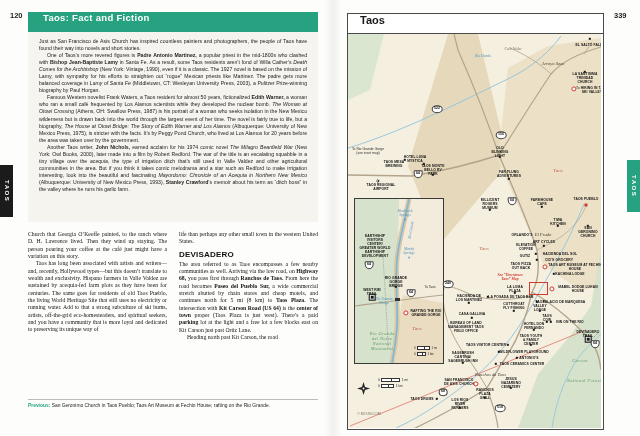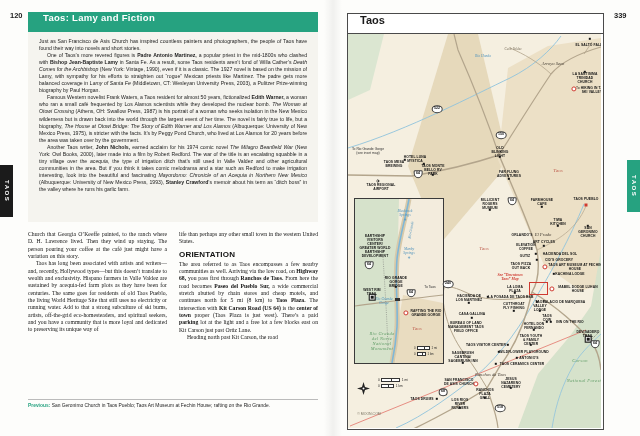--- a/index.html
+++ b/index.html
@@ -70,36 +70,36 @@
 <body>
 
 <div id="stage">
 
   <div class="abs pagenum" style="left:10px;top:11px;">120</div>
   <div class="abs tab" style="left:0;top:165px;background:#1b1b1b;">
     <span>TAOS</span>
   </div>
 
   <div class="abs" id="sidebar">
-    <div id="sidebar-title" style="background:#26a280;">Taos: Lamy and Fiction</div>
+    <div id="sidebar-title" style="background:#26a280;">Taos: Fact and Fiction</div>
     <div id="sidebar-body">
         <p><span>Just as San Francisco de Asis Church has inspired countless painters and photographers, the people of Taos have found their way into novels and short stories.</span></p>
         <p class="ind"><span>One of Taos’s more revered figures is </span><span style="font-weight: bold;">Padre Antonio Martinez,</span><span> a popular priest in the mid-1800s who clashed with </span><span style="font-weight: bold;">Bishop Jean-Baptiste Lamy</span><span> in Santa Fe. As a result, some Taos residents aren’t fond of Willa Cather’s </span><span style="font-style: italic;">Death Comes for the Archbishop</span><span> (New York: Vintage, 1990), even if it is a classic. The 1927 novel is based on the mission of Lamy, with sympathy for his efforts to straighten out “rogue” Mexican priests like Martinez. The padre gets more balanced coverage in </span><span style="font-style: italic;">Lamy of Santa Fe</span><span> (Middletown, CT: Wesleyan University Press, 2003), a Pulitzer Prize-winning biography by Paul Horgan.</span></p>
         <p class="ind"><span>Famous Western novelist Frank Waters, a Taos resident for almost 50 years, fictionalized </span><span style="font-weight: bold;">Edith Warner,</span><span> a woman who ran a small café frequented by Los Alamos scientists while they developed the nuclear bomb. </span><span style="font-style: italic;">The Woman at Otowi Crossing</span><span> (Athens, OH: Swallow Press, 1987) is his portrait of a woman who seeks isolation in the New Mexico wilderness but is drawn back into the world through the largest event of her time. The novel is fairly true to life, but a biography, </span><span style="font-style: italic;">The House at Otowi Bridge: The Story of Edith Warner and Los Alamos</span><span> (Albuquerque: University of New Mexico Press, 1975), is stricter with the facts. It’s by Peggy Pond Church, who lived at Los Alamos for 20 years before the area was taken over by the government.</span></p>
         <p class="ind"><span>Another Taos writer, </span><span style="font-weight: bold;">John Nichols,</span><span> earned acclaim for his 1974 comic novel </span><span style="font-style: italic;">The Milagro Beanfield War</span><span> (New York: Owl Books, 2000), later made into a film by Robert Redford. The war of the title is an escalating squabble in a tiny village over the </span><span style="font-style: italic;">acequia</span><span>, the type of irrigation ditch that’s still used in Valle Valdez and other agricultural communities in the area. But if you think it takes comic melodrama and a star such as Redford to make irrigation interesting, look into the beautiful and fascinating </span><span style="font-style: italic;">Mayordomo: Chronicle of an Acequia in Northern New Mexico</span><span> (Albuquerque: University of New Mexico Press, 1993), </span><span style="font-weight: bold;">Stanley Crawford</span><span>’s memoir about his term as “ditch boss” in the valley where he runs his garlic farm.</span></p>
       </div>
   </div>
 
   <div class="abs col" id="col-left" style="left:28px;">
       <p><span>Church that Georgia O’Keeffe painted, to the ranch where D. H. Lawrence lived. Then they wind up staying. The person pouring your coffee at the café just might have a variation on this story.</span></p>
       <p class="ind"><span>Taos has long been associated with artists and writers—and, recently, Hollywood types—but this doesn’t translate to wealth and exclusivity. Hispano farmers in Valle Valdez are sustained by acequia-fed farm plots as they have been for centuries. The same goes for residents of old Taos Pueblo, the living World Heritage Site that still uses no electricity or running water. Add to that a strong subculture of ski bums, artists, off-the-grid eco-homesteaders, and spiritual seekers, and you have a community that is more loyal and dedicated to preserving its unique way of</span></p>
     </div>
   <div class="abs col" id="col-right" style="left:179px;">
       <p><span>life than perhaps any other small town in the western United States.</span></p>
-      <h3>ORIENTATION</h3>
+      <h3>DEVISADERO</h3>
       <p><span>The area referred to as Taos encompasses a few nearby communities as well. Arriving via the low road, on </span><span style="font-weight: bold;">Highway 68,</span><span> you pass first through </span><span style="font-weight: bold;">Ranchos de Taos.</span><span> From here the road becomes </span><span style="font-weight: bold;">Paseo del Pueblo Sur,</span><span> a wide commercial stretch abutted by chain stores and cheap motels, and continues north for 5 mi (8 km) to </span><span style="font-weight: bold;">Taos Plaza.</span><span> The intersection with </span><span style="font-weight: bold;">Kit Carson Road (US 64)</span><span> is the </span><span style="font-weight: bold;">center of town</span><span> proper (Taos Plaza is just west). There’s a paid </span><span style="font-weight: bold;">parking</span><span> lot at the light and a free lot a few blocks east on Kit Carson just past Ortiz Lane.</span></p>
       <p class="ind"><span>Heading north past Kit Carson, the road</span></p>
     </div>
 
   <div class="abs" id="caption"><span style="font-weight: bold; color: rgb(38, 162, 128);">Previous:</span><span> San Geronimo Church in Taos Pueblo; Taos Art Museum at Fechin House; rafting on the Rio Grande.</span></div>
 
   <div class="abs gutter"></div>
 
   <div class="abs pagenum" style="left:614px;top:11px;">339</div>
   <div class="abs tab" style="right:0;top:160px;background:#26a280;">

